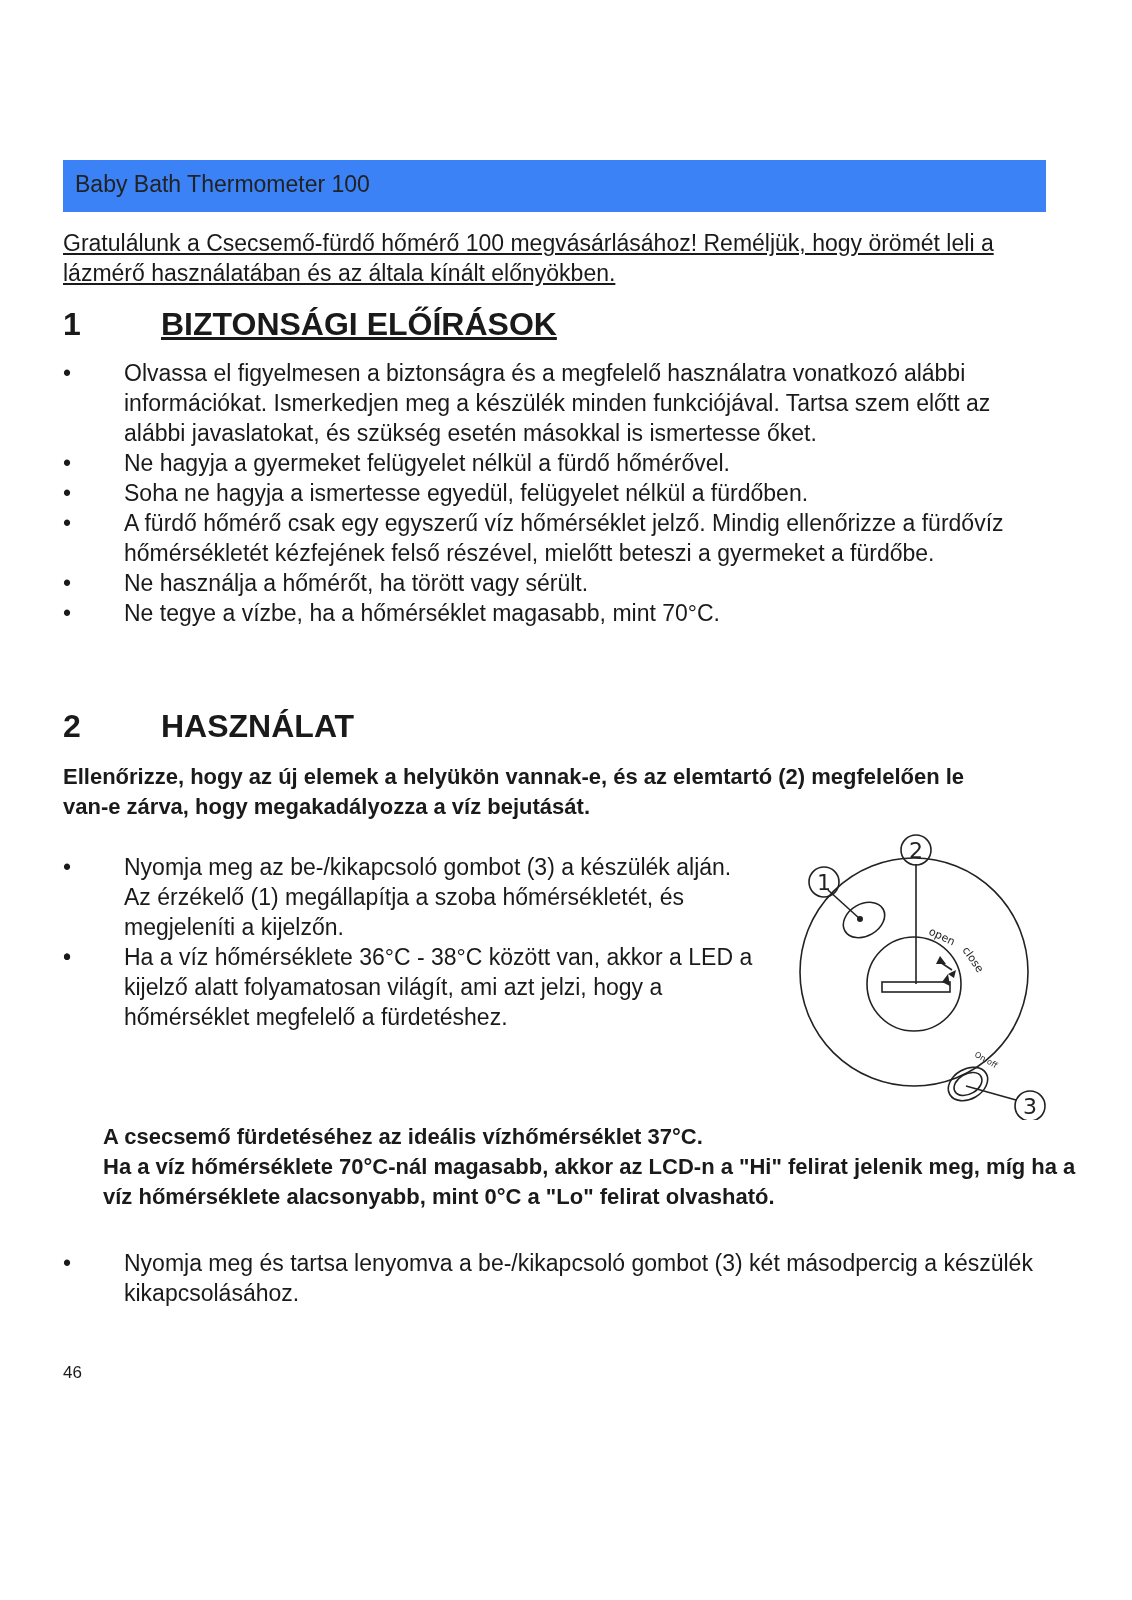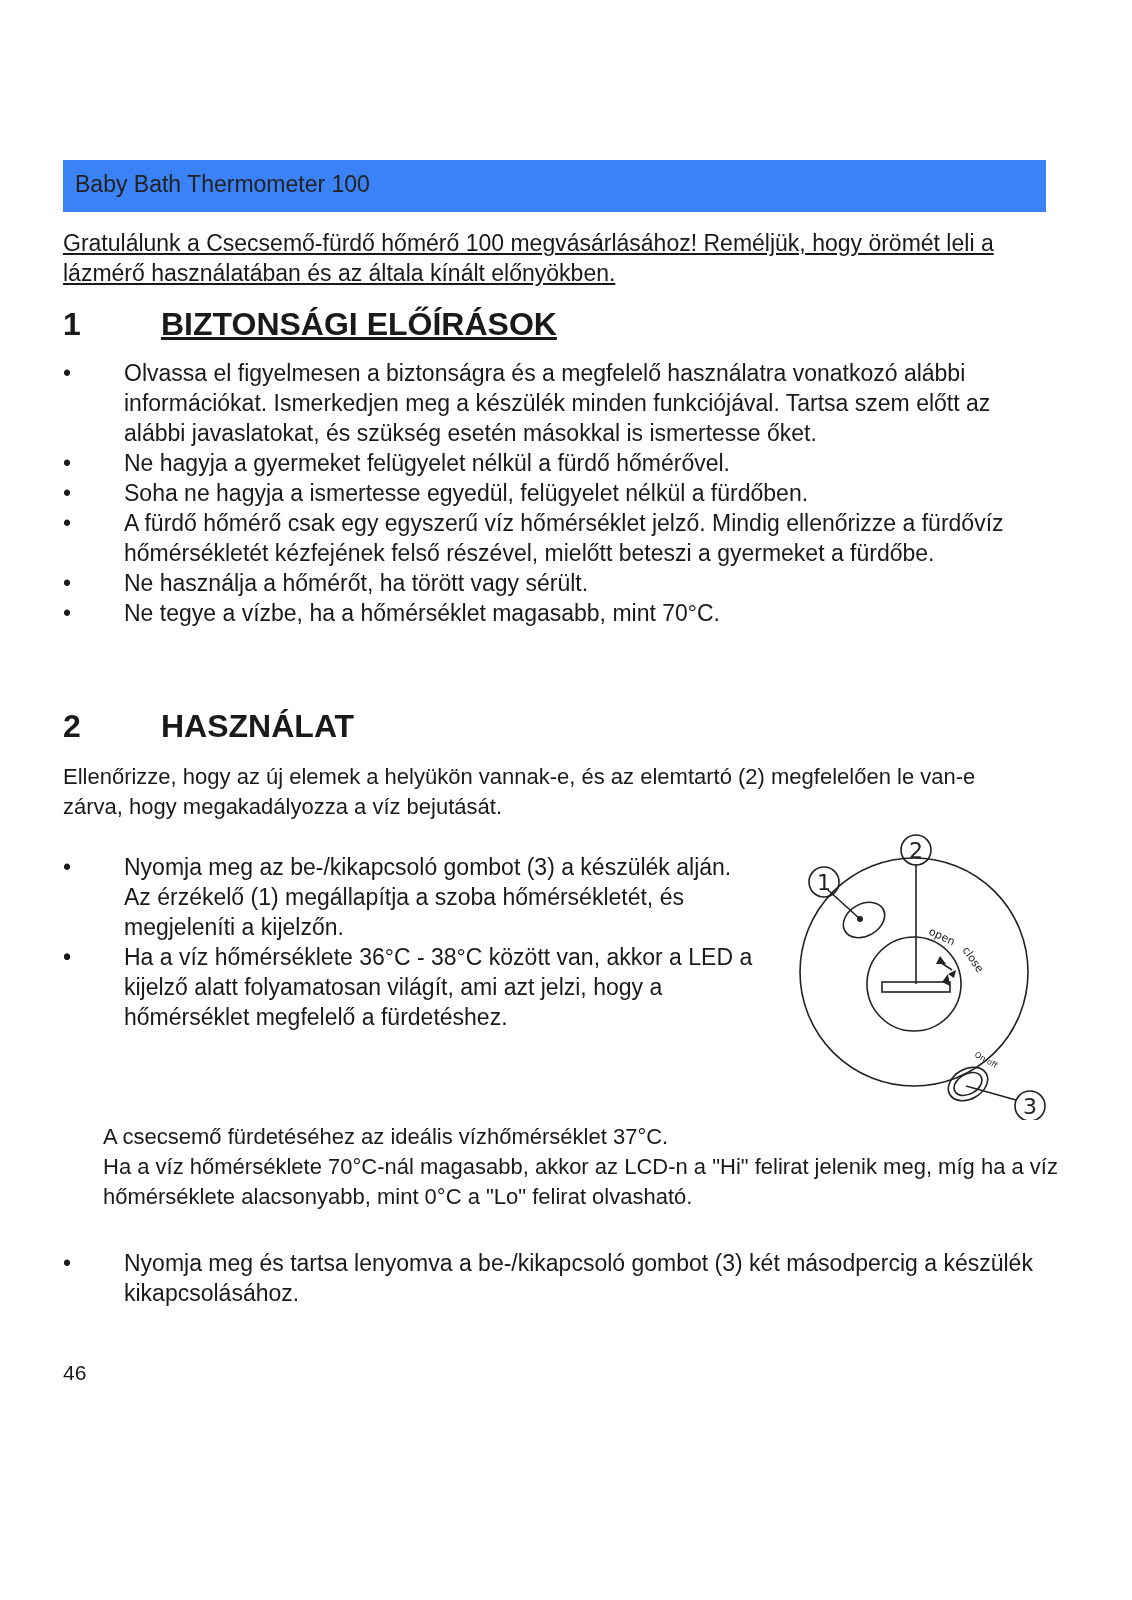--- a/index.html
+++ b/index.html
@@ -5,22 +5,22 @@
   html, body { margin: 0; padding: 0; background: #ffffff; }
   body { width: 1132px; height: 1600px; position: relative; font-family: "Liberation Sans", sans-serif; color: #1a1a1a; overflow: hidden; }
   .header-bar { position: absolute; left: 63px; top: 160px; width: 983px; height: 52px; background: #3b82f6; }
   .header-title { position: absolute; left: 12px; top: 8px; font-size: 23px; line-height: 32px; color: #222; }
   .intro { position: absolute; left: 63px; top: 228px; width: 990px; font-size: 23px; line-height: 30px; text-decoration: underline; }
   .h1 { position: absolute; left: 63px; font-size: 32px; font-weight: bold; line-height: 40px; }
   .h1 .num { display: inline-block; width: 98px; }
   .blist { position: absolute; left: 63px; margin: 0; padding: 0; list-style: none; font-size: 23px; line-height: 30px; }
   .blist li { position: relative; padding-left: 61px; }
   .blist li .bullet { position: absolute; left: 0; top: 0; }
-  .bold-para { position: absolute; left: 63px; font-size: 22px; font-weight: normal; line-height: 30px; }
-  .page-num { position: absolute; left: 63px; top: 1358px; font-size: 21px; line-height: 30px; }
+  .bold-para { position: absolute; left: 63px; font-size: 22px; font-weight: bold; line-height: 30px; }
+  .page-num { position: absolute; left: 63px; top: 1358px; font-size: 17px; line-height: 30px; }
   .diagram { position: absolute; left: 790px; top: 830px; width: 270px; height: 290px; }
 </style>
 </head>
 <body>
 
 <div class="header-bar">
   <div class="header-title">Baby Bath Thermometer 100</div>
 </div>
 
 <div class="intro">Gratulálunk a Csecsemő-fürdő hőmérő 100 megvásárlásához! Reméljük, hogy örömét leli a lázmérő használatában és az általa kínált előnyökben.</div>

